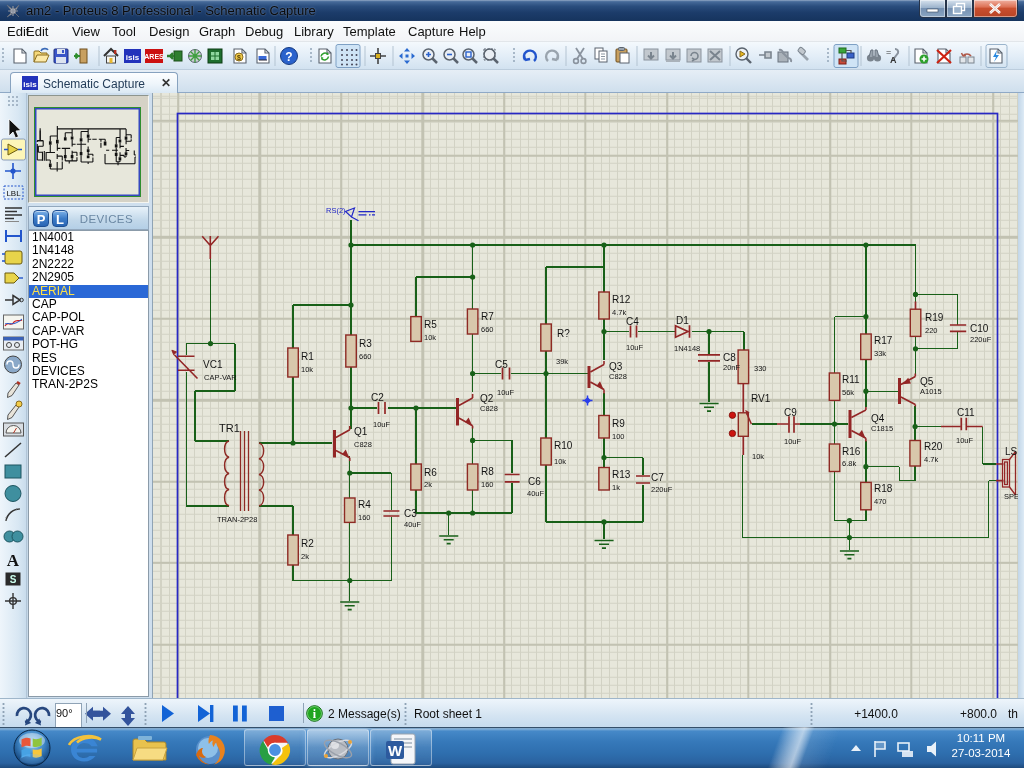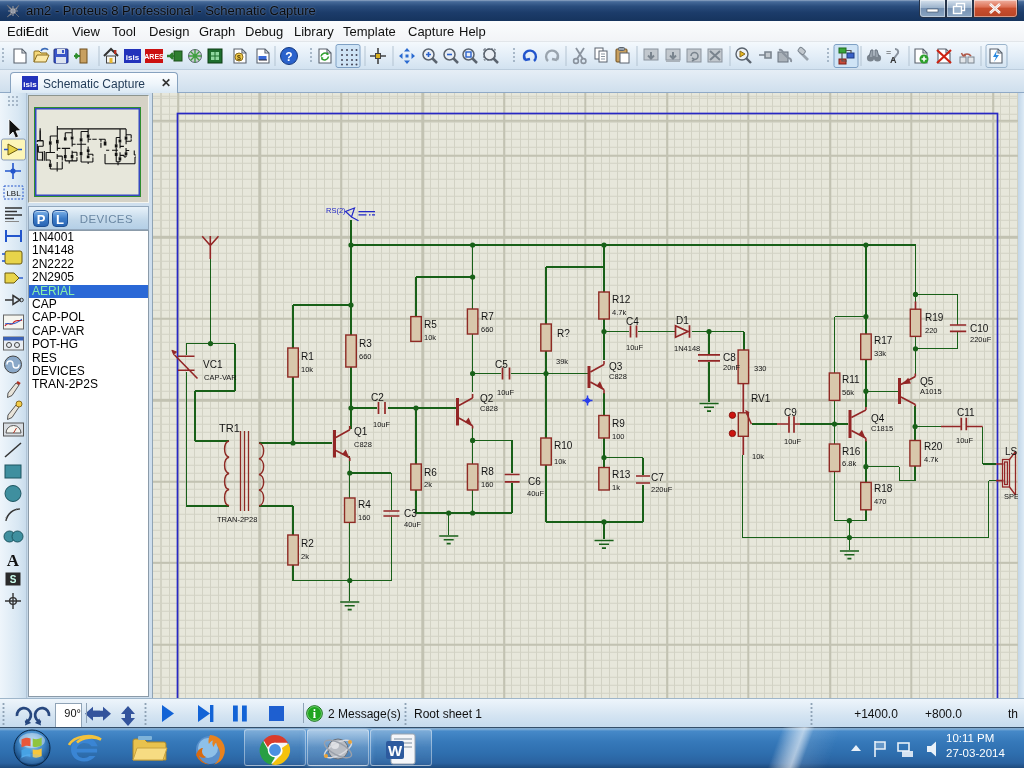--- a/index.html
+++ b/index.html
@@ -38,46 +38,46 @@
 #mapframe{position:absolute;left:5px;top:11px;width:107px;height:90px;background:#e7e7db;border:1px solid #2e8e2e;box-shadow:inset 0 0 0 1.5px #3548c0}
 #devhdr{position:absolute;left:0;top:113px;width:121px;height:24px;border:1px solid #93a8bd;
  background:linear-gradient(180deg,#e8f2fa 0%,#c2d8ea 60%,#b4cfe6 100%)}
 .plbtn{position:absolute;top:3px;width:16px;height:17px;border-radius:4px;color:#fff;font-weight:bold;
  font-size:13px;text-align:center;line-height:17px;border:1px solid #1d4f94;
  background:linear-gradient(180deg,#7cb1e8 0%,#3c7cc8 50%,#2a66b4 100%);box-shadow:inset 0 1px 0 rgba(255,255,255,.5)}
 #devtitle2{position:absolute;right:15px;top:6px;font-size:11.5px;color:#6a87a3;letter-spacing:.4px}
 #devlist{position:absolute;left:0;top:137px;width:121px;height:467px;background:#fff;border:1px solid #8b9ba9;
  font-size:12px;color:#000}
 #devlist div{height:13.4px;line-height:13.4px;padding-left:3px;white-space:nowrap}
-#devlist div.sel{background:#2a68d6;color:#86efac}
+#devlist div.sel{background:#2a68d6;color:#fde047}
 #canvas{position:absolute;left:152px;top:0;width:866px;height:605px;overflow:hidden;border-left:1px solid #8fa3b4;
  background-color:#e7e7db;
  background-image:
   repeating-linear-gradient(180deg,#c2c2b2 0 2px,transparent 2px 81.5px),
   repeating-linear-gradient(90deg,#c2c2b2 0 2px,transparent 2px 81.5px),
   repeating-linear-gradient(180deg,#d2d2c4 0 1px,transparent 1px 8.15px),
   repeating-linear-gradient(90deg,#d2d2c4 0 1px,transparent 1px 8.15px);
  background-position:0 61.8px,24.3px 0,0 4.75px,8px 0}
 #rightstrip{position:absolute;left:1018px;top:0;width:6px;height:605px;background:linear-gradient(90deg,#c2d6e8,#ddeaf5)}
 
 #statusbar{position:absolute;left:0;top:698px;width:1024px;height:29px;
  background:linear-gradient(180deg,#eef5fb 0%,#d4e4f2 60%,#c6dbee 100%);border-top:1px solid #9fb6ca;font-size:12px;color:#111}
 .sdot{position:absolute;top:3px;width:3px;height:23px;
  background-image:radial-gradient(circle,#8fa3b6 1px,transparent 1.2px);background-size:3px 4px}
 #angbox{position:absolute;left:55px;top:4px;width:27px;height:25px;background:#fff;border:1px solid #8fa3b6;
- font-size:11px;text-align:right;line-height:18px}
+ font-size:11px;text-align:left;line-height:18px}
 
 #taskbar{position:absolute;left:0;top:727px;width:1024px;height:41px;
  background:linear-gradient(180deg,#0e2238 0%,#8cb6dc 4%,#4689c8 10%,#3679ba 35%,#2e6eae 65%,#2a62a0 88%,#1e4a7c 100%)}
 #tstreak{position:absolute;left:745px;top:727px;width:110px;height:41px;
  background:linear-gradient(110deg,transparent 30%,rgba(255,255,255,.38) 48%,rgba(255,255,255,.06) 56%,transparent 78%)}
 .tbtn{position:absolute;top:2px;width:62px;height:37px;border:1px solid rgba(255,255,255,.4);border-radius:3px;
  background:linear-gradient(180deg,rgba(255,255,255,.30),rgba(255,255,255,.10) 50%,rgba(255,255,255,.04))}
 .tbtn.active{background:linear-gradient(180deg,rgba(255,255,255,.55),rgba(255,255,255,.22) 50%,rgba(255,255,255,.12));box-shadow:0 0 6px rgba(180,220,255,.5)}
-#clock{position:absolute;right:8px;top:4px;width:70px;text-align:left;color:#fff;font-size:11.5px;line-height:15px}
+#clock{position:absolute;right:8px;top:4px;width:70px;text-align:center;color:#fff;font-size:11.5px;line-height:15px}
 </style></head>
 <body>
 <div id="win">
  <div id="titlebar">
   <svg class="abs" style="left:5px;top:3px" width="16" height="16" viewBox="0 0 16 16">
  <path d="M2,2 L7,6 L6,7 z M14,2 L10,6 L11,7 z M2,14 L6,10 L7,11 z M14,14 L10,10 L11,11 z" fill="#c8ccd4" stroke="#666c78" stroke-width="0.8"></path>
  <path d="M5,8 a3,3 0 0 0 6,0 a3,3 0 0 0 -6,0" fill="#aab0bc" stroke="#666c78" stroke-width="0.8"></path>
  <path d="M8,3 v10 M3,8 h10" stroke="#8a909c" stroke-width="1.2"></path>
 </svg>
 <div id="titletxt">am2 - Proteus 8 Professional - Schematic Capture</div>
@@ -790,21 +790,21 @@
   <svg class="abs" style="left:306px;top:6px" width="17" height="17" viewBox="0 0 17 17">
    <circle cx="8.5" cy="8.5" r="7.8" fill="#1fa51f" stroke="#0c660c"></circle>
    <circle cx="8.5" cy="8.5" r="7" fill="none" stroke="#8ee08e" stroke-width="1" opacity=".7"></circle>
    <text x="8.5" y="13" font-size="12" font-weight="bold" fill="#fff" text-anchor="middle" font-family="Liberation Serif,serif">i</text>
   </svg>
   <div class="abs" style="left:328px;top:8px;font-size:12px">2 Message(s)</div>
   <div class="sdot" style="left:404px"></div>
   <div class="abs" style="left:414px;top:8px;font-size:12px">Root sheet 1</div>
   <div class="sdot" style="left:810px"></div>
   <div class="abs" style="left:840px;top:8px;width:72px;text-align:center;font-size:12px">+1400.0</div>
-  <div class="abs" style="left:925px;top:8px;width:72px;text-align:left;font-size:12px">+800.0</div>
+  <div class="abs" style="left:925px;top:8px;width:72px;text-align:right;font-size:12px">+800.0</div>
   <div class="abs" style="left:1008px;top:8px;font-size:12px">th</div>
  </div>
  <div id="taskbar">
 
   <svg class="abs" style="left:11px;top:2px" width="42" height="38" viewBox="0 0 42 38">
    <defs>
     <radialGradient id="orb" cx="50%" cy="35%" r="75%">
      <stop offset="0%" stop-color="#9fd0f2"></stop>
             <stop offset="45%" stop-color="#3f87c7"></stop>
      <stop offset="80%" stop-color="#16477e"></stop>

